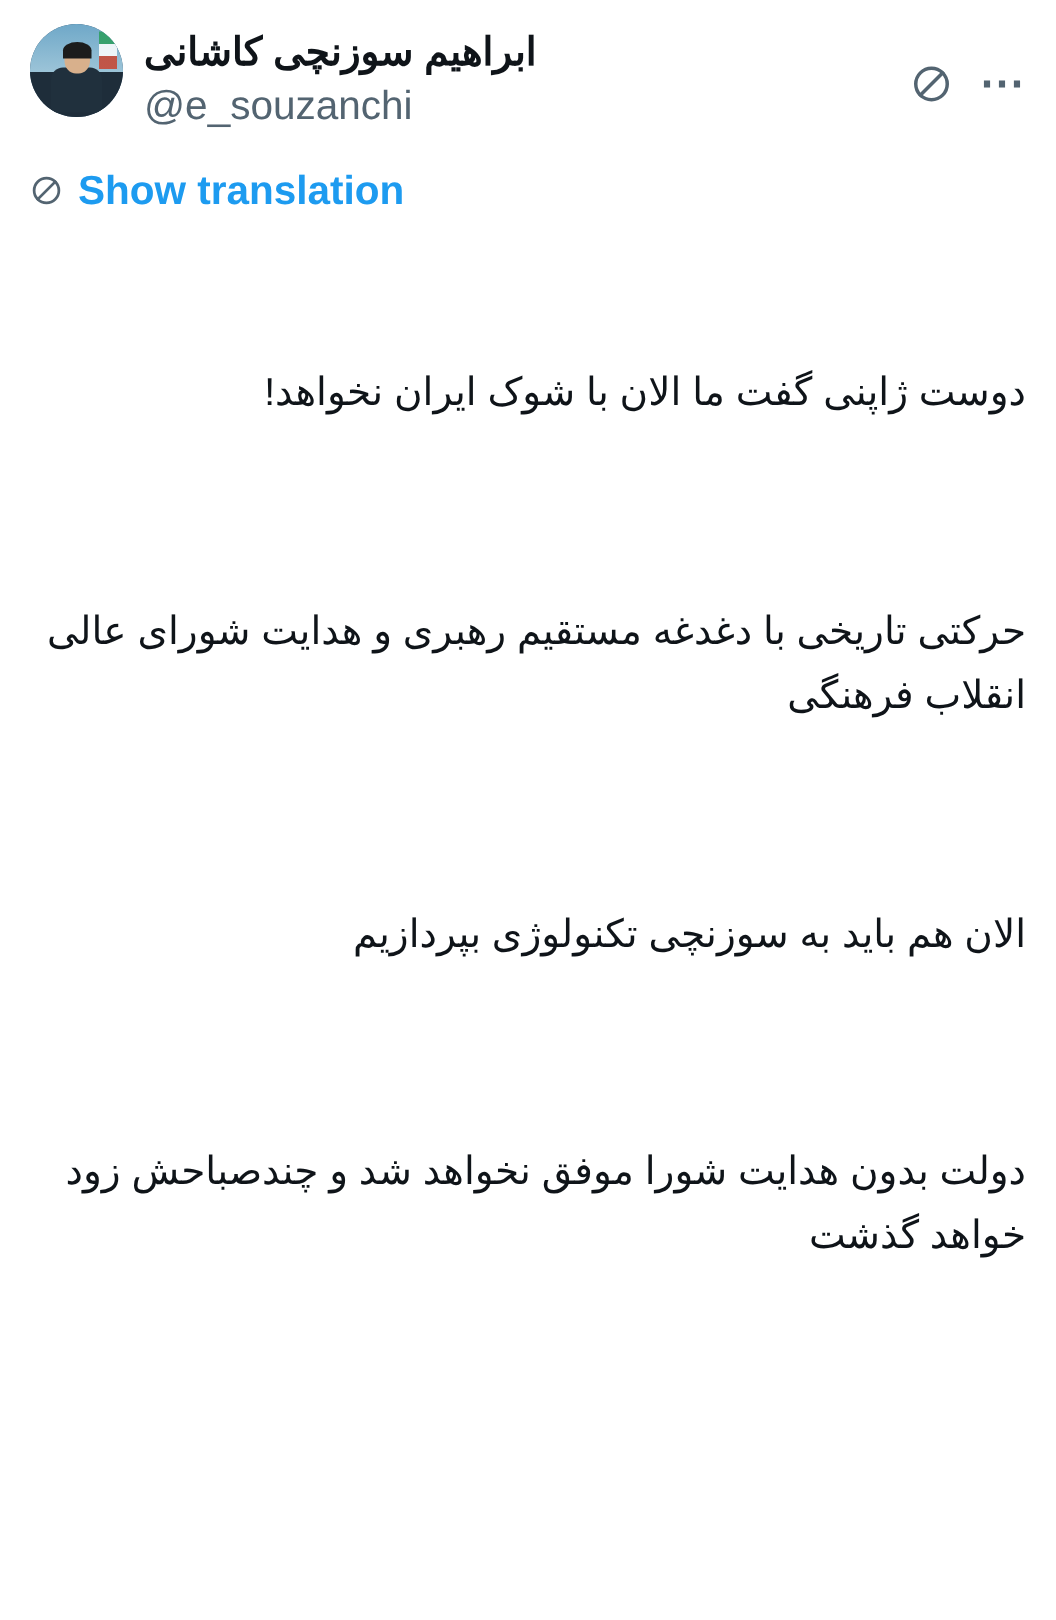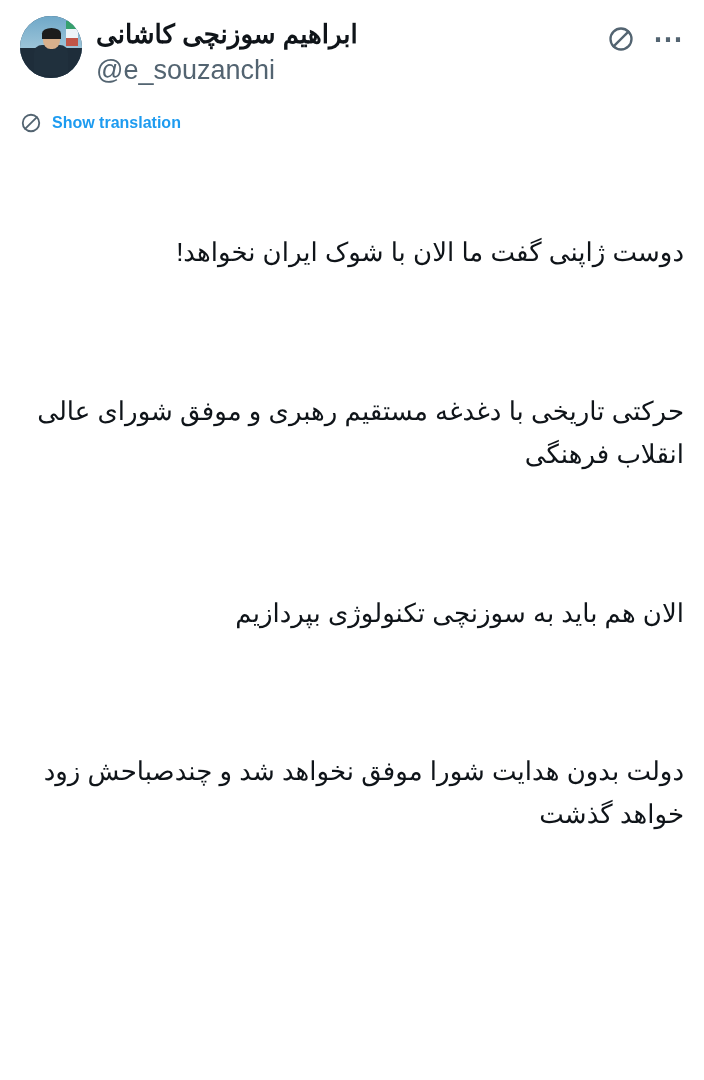--- a/index.html
+++ b/index.html
@@ -14,21 +14,21 @@
     color: #0f1419;
     overflow: hidden;
   }
   .tweet {
     width: 704px;
     box-sizing: border-box;
     padding: 16px 20px 0 20px;
   }
   .header {
     display: flex;
-    align-items: flex-start;
+    align-items: center;
     justify-content: space-between;
   }
   .identity {
     display: flex;
     align-items: flex-start;
     gap: 14px;
   }
   .avatar {
     width: 62px;
     height: 62px;
@@ -125,21 +125,21 @@
     font-weight: bold;
   }
   .translate-row {
     display: flex;
     align-items: center;
     gap: 10px;
     margin: 24px 0 12px 0;
   }
   .translate-label {
     color: #1d9bf0;
-    font-size: 16px;
+    font-size: 27px;
     font-weight: bold;
     cursor: pointer;
   }
   .tweet-text {
     direction: rtl;
     text-align: right;
     font-size: 26px;
     line-height: 1.65;
     color: #0f1419;
     white-space: pre-wrap;
@@ -186,18 +186,18 @@
       <svg width="22" height="22" viewBox="0 0 24 24" aria-hidden="true">
         <circle cx="12" cy="12" r="9" fill="none" stroke="#536471" stroke-width="2"></circle>
         <line x1="5" y1="19" x2="19" y2="5" stroke="#536471" stroke-width="2"></line>
       </svg>
     </span>
     <span class="translate-label">Show translation</span>
   </div>
 
   <div class="tweet-text">
     <p class="para">دوست ژاپنی گفت ما الان با شوک ایران نخواهد!</p>
-    <p class="para">حرکتی تاریخی با دغدغه مستقیم رهبری و موفق شورای عالی انقلاب فرهنگی</p>
+    <p class="para">حرکتی تاریخی با دغدغه مستقیم رهبری و هدایت شورای عالی انقلاب فرهنگی</p>
     <p class="para">الان هم باید به سوزنچی تکنولوژی بپردازیم</p>
     <p class="para">دولت بدون هدایت شورا موفق نخواهد شد و چندصباحش زود خواهد گذشت</p>
   </div>
 
 </div>
 
 </body></html>

